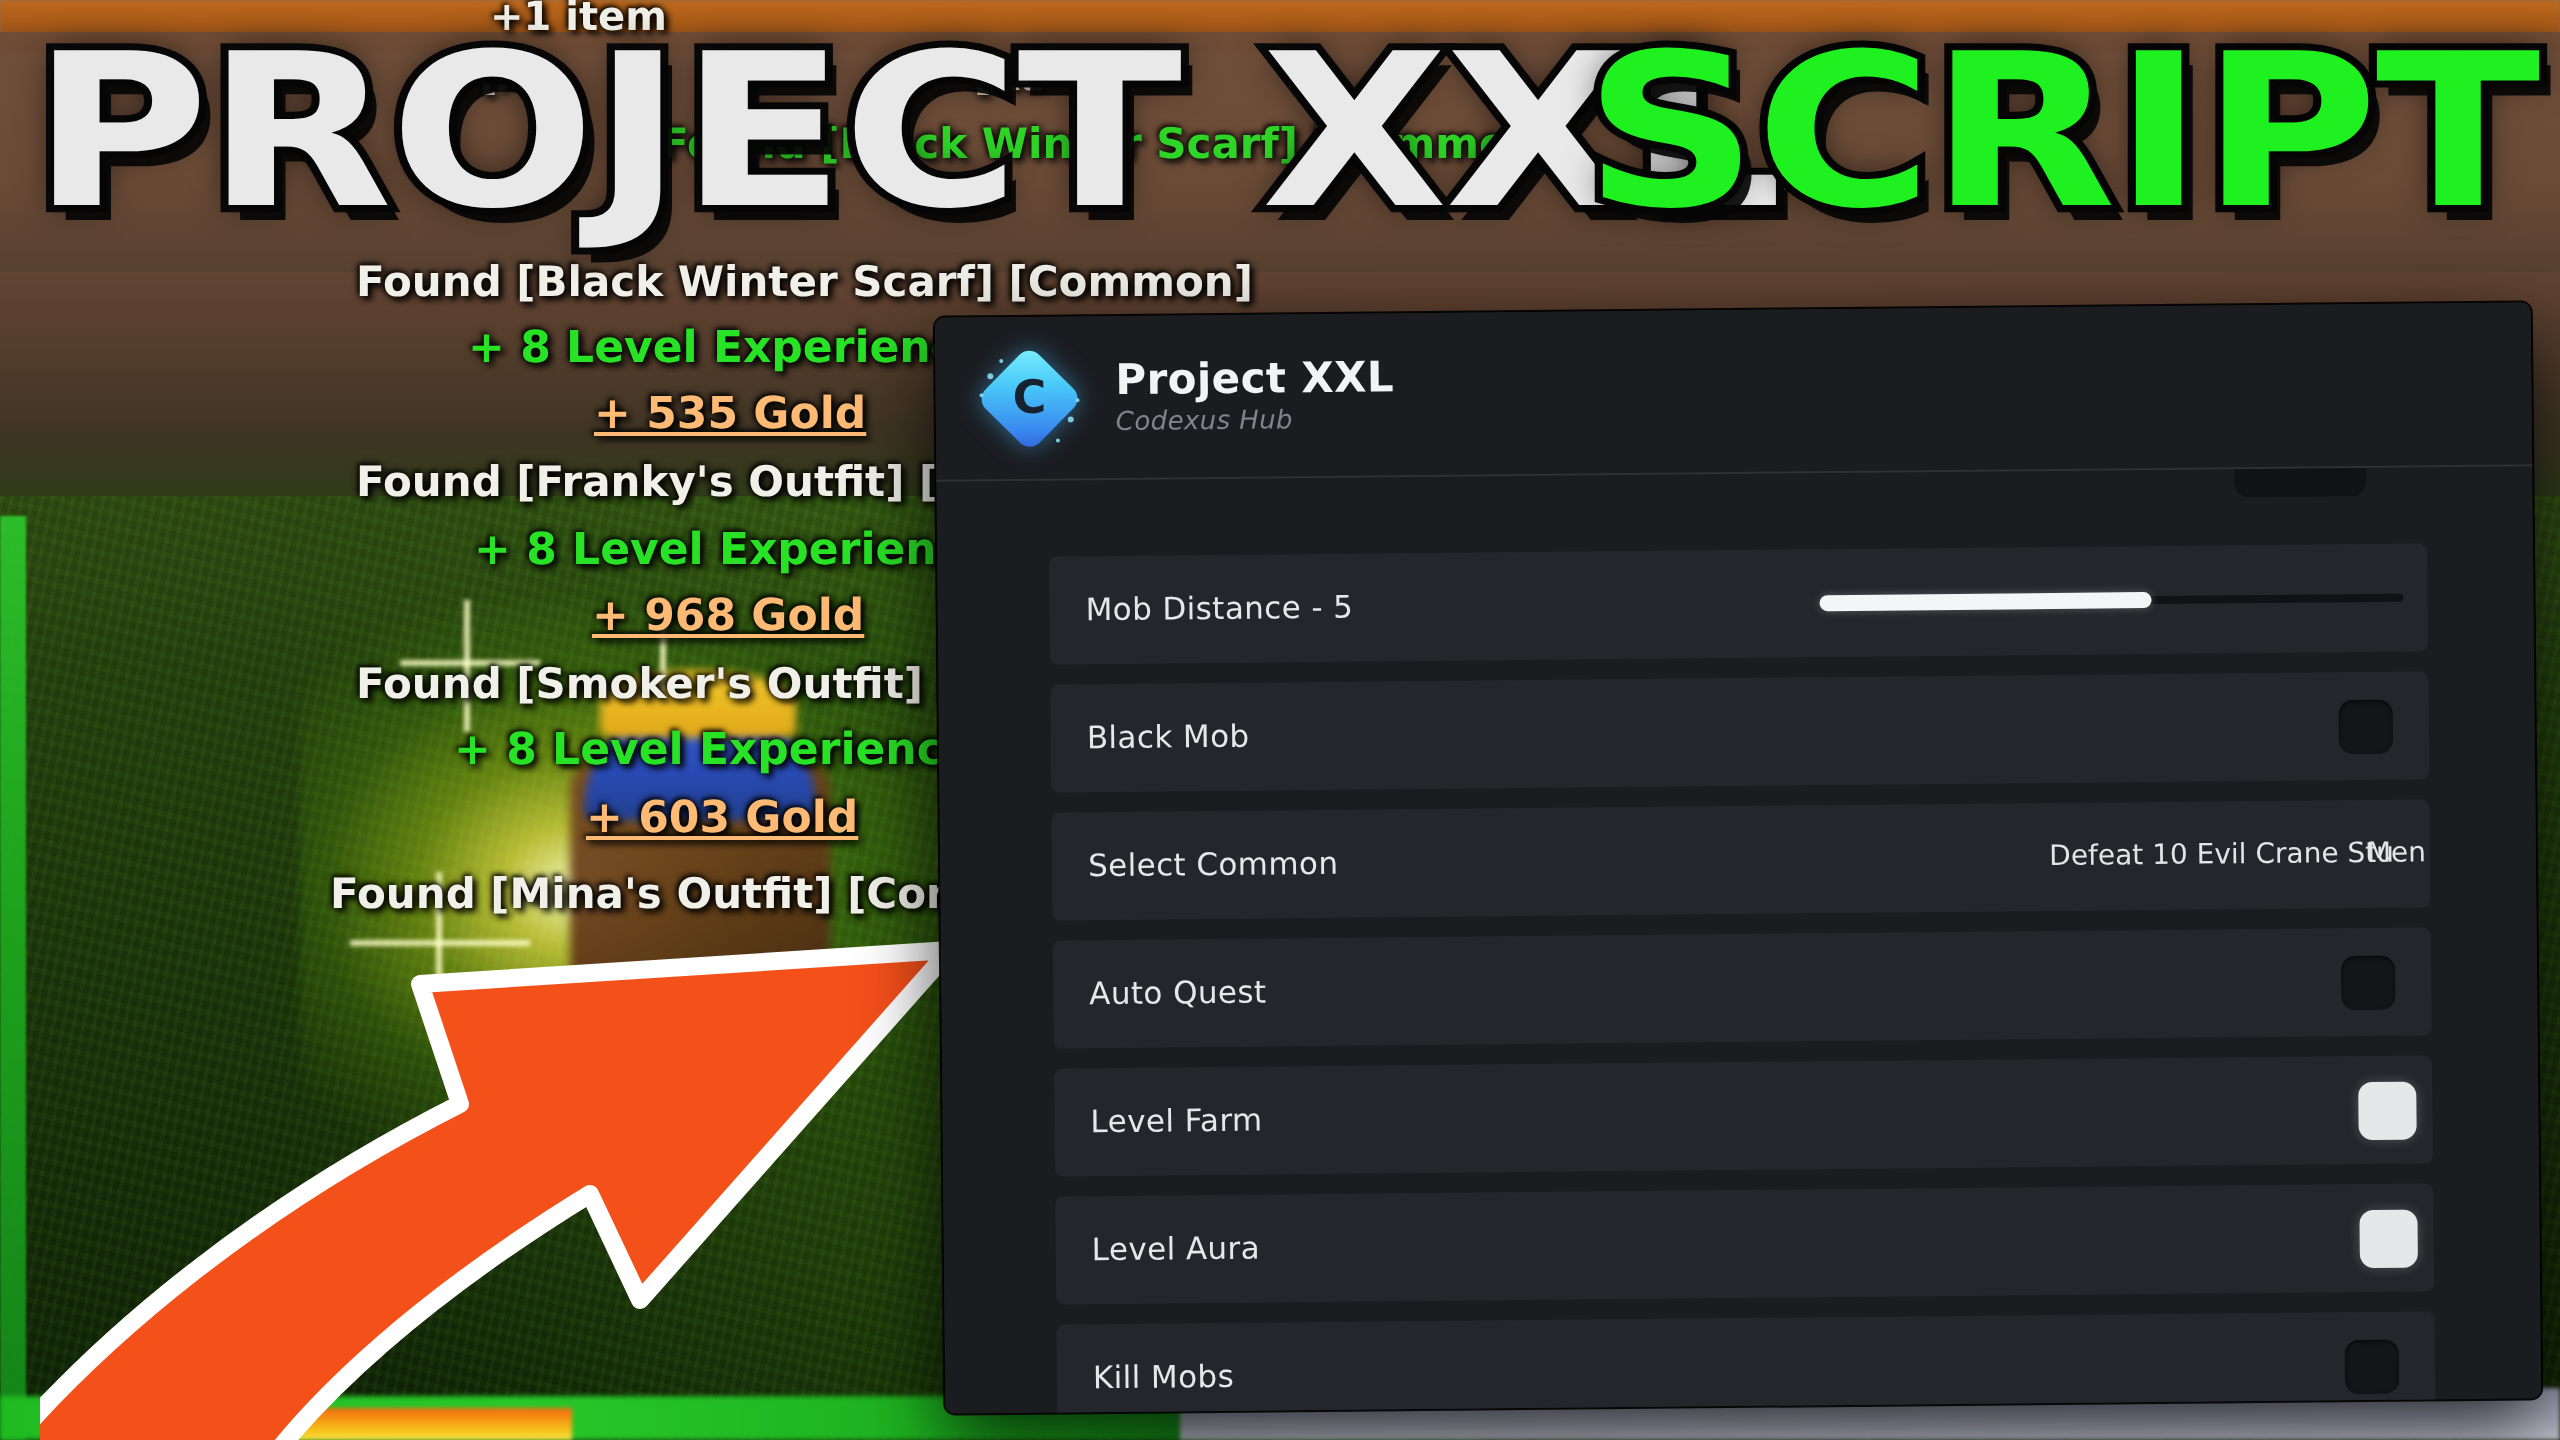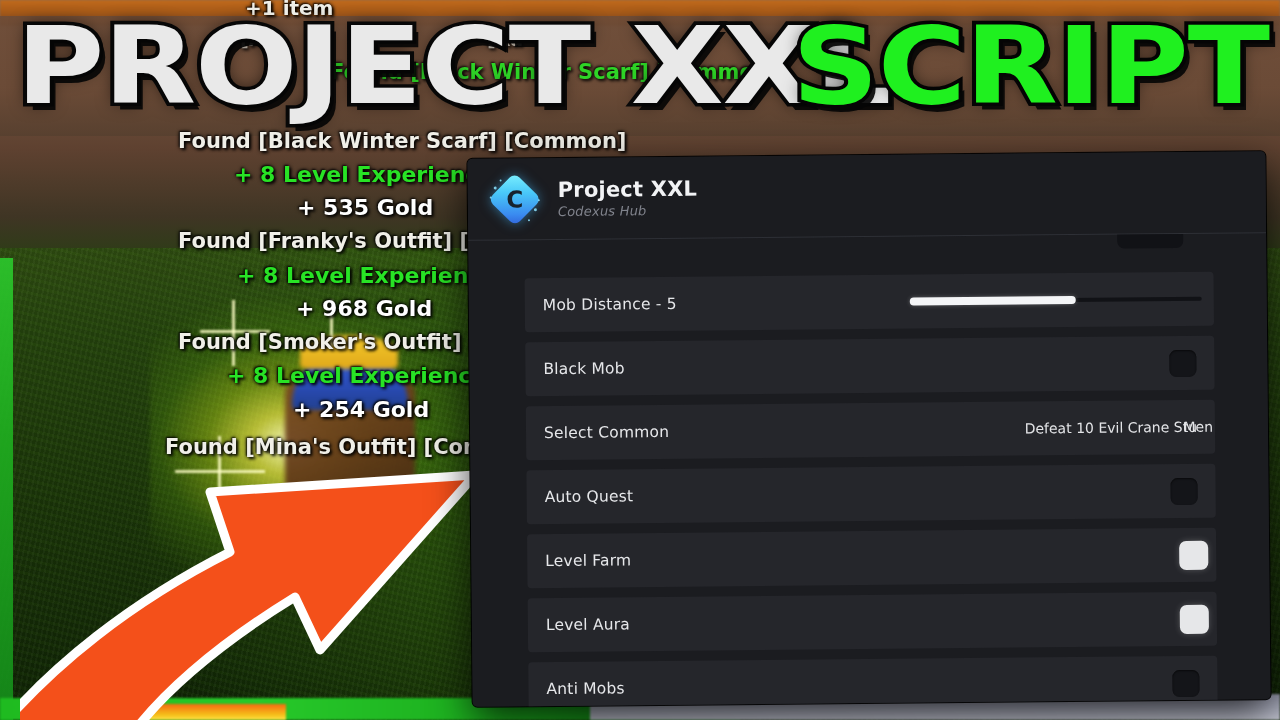--- a/index.html
+++ b/index.html
@@ -91,21 +91,21 @@
   }
   .log-line {
     font-family:"DejaVu Sans", sans-serif;
     font-weight:bold; white-space:nowrap;
     text-shadow: 0 0 4px rgba(0,0,0,.95), 2px 2px 3px rgba(0,0,0,.9),
                  -1px -1px 2px rgba(0,0,0,.8);
     line-height:1;
   }
   .lg-item  { color:#f0efe8; }
   .lg-exp   { color:#28e325; }
-  .lg-gold  { color:#ffffff; }
+  .lg-gold  { color:#fdba74;text-decoration:underline; }
   .lg-dim   { color:#cfcabf; opacity:.85; }
 
   
   .title-wrap {
     position:absolute; left:16px; top:10px; width:1090px; height:118px;
     white-space:nowrap; pointer-events:none;
   }
   .title-txt {
     font-family:"DejaVu Sans", sans-serif;
     font-weight:bold;
@@ -260,21 +260,21 @@
     <div class="log-line lg-dim" style="position:absolute;left:487px;top:30px;font-size:19px;">[Ra</div>
     <div class="log-line lg-exp" style="position:absolute;left:330px;top:62px;font-size:21px;opacity:.9;">Found [Black Winter Scarf] [Common]</div>
     <div class="log-line lg-item" style="position:absolute;left:178px;top:131px;font-size:21px;">Found [Black Winter Scarf] [Common]</div>
     <div class="log-line lg-exp" style="position:absolute;left:234px;top:164px;font-size:22px;">+ 8 Level Experience</div>
     <div class="log-line lg-gold" style="position:absolute;left:297px;top:197px;font-size:22px;">+ 535 Gold</div>
     <div class="log-line lg-item" style="position:absolute;left:178px;top:231px;font-size:21px;">Found [Franky's Outfit] [Com</div>
     <div class="log-line lg-exp" style="position:absolute;left:237px;top:265px;font-size:22px;">+ 8 Level Experience</div>
     <div class="log-line lg-gold" style="position:absolute;left:296px;top:298px;font-size:22px;">+ 968 Gold</div>
     <div class="log-line lg-item" style="position:absolute;left:178px;top:332px;font-size:21px;">Found [Smoker's Outfit] [</div>
     <div class="log-line lg-exp" style="position:absolute;left:227px;top:365px;font-size:22px;">+ 8 Level Experience</div>
-    <div class="log-line lg-gold" style="position:absolute;left:293px;top:399px;font-size:22px;">+ 254 Gold</div>
+    <div class="log-line lg-gold" style="position:absolute;left:293px;top:399px;font-size:22px;">+ 603 Gold</div>
     <div class="log-line lg-item" style="position:absolute;left:165px;top:437px;font-size:21px;">Found [Mina's Outfit] [Com</div>
   </div>
 
   <div class="title-wrap">
     <span class="title-txt t-white">PROJECT XXL</span><span class="title-txt t-green" style="margin-left:22px;">SCRIPT</span>
   </div>
 
   <svg class="arrow-svg" viewBox="0 0 480 290">
     <path d="M -30 300
              C 30 225, 115 160, 210 112
@@ -354,21 +354,21 @@
         </div>
 
         <div class="row">
           <div class="row-label">Level Aura</div>
           <div class="row-right">
             <div class="toggle on wide"></div>
           </div>
         </div>
 
         <div class="row">
-          <div class="row-label">Anti Mobs</div>
+          <div class="row-label">Kill Mobs</div>
           <div class="row-right">
             <div class="toggle"></div>
           </div>
         </div>
 
       </div>
     </div>
   </div>
 
 </div>

